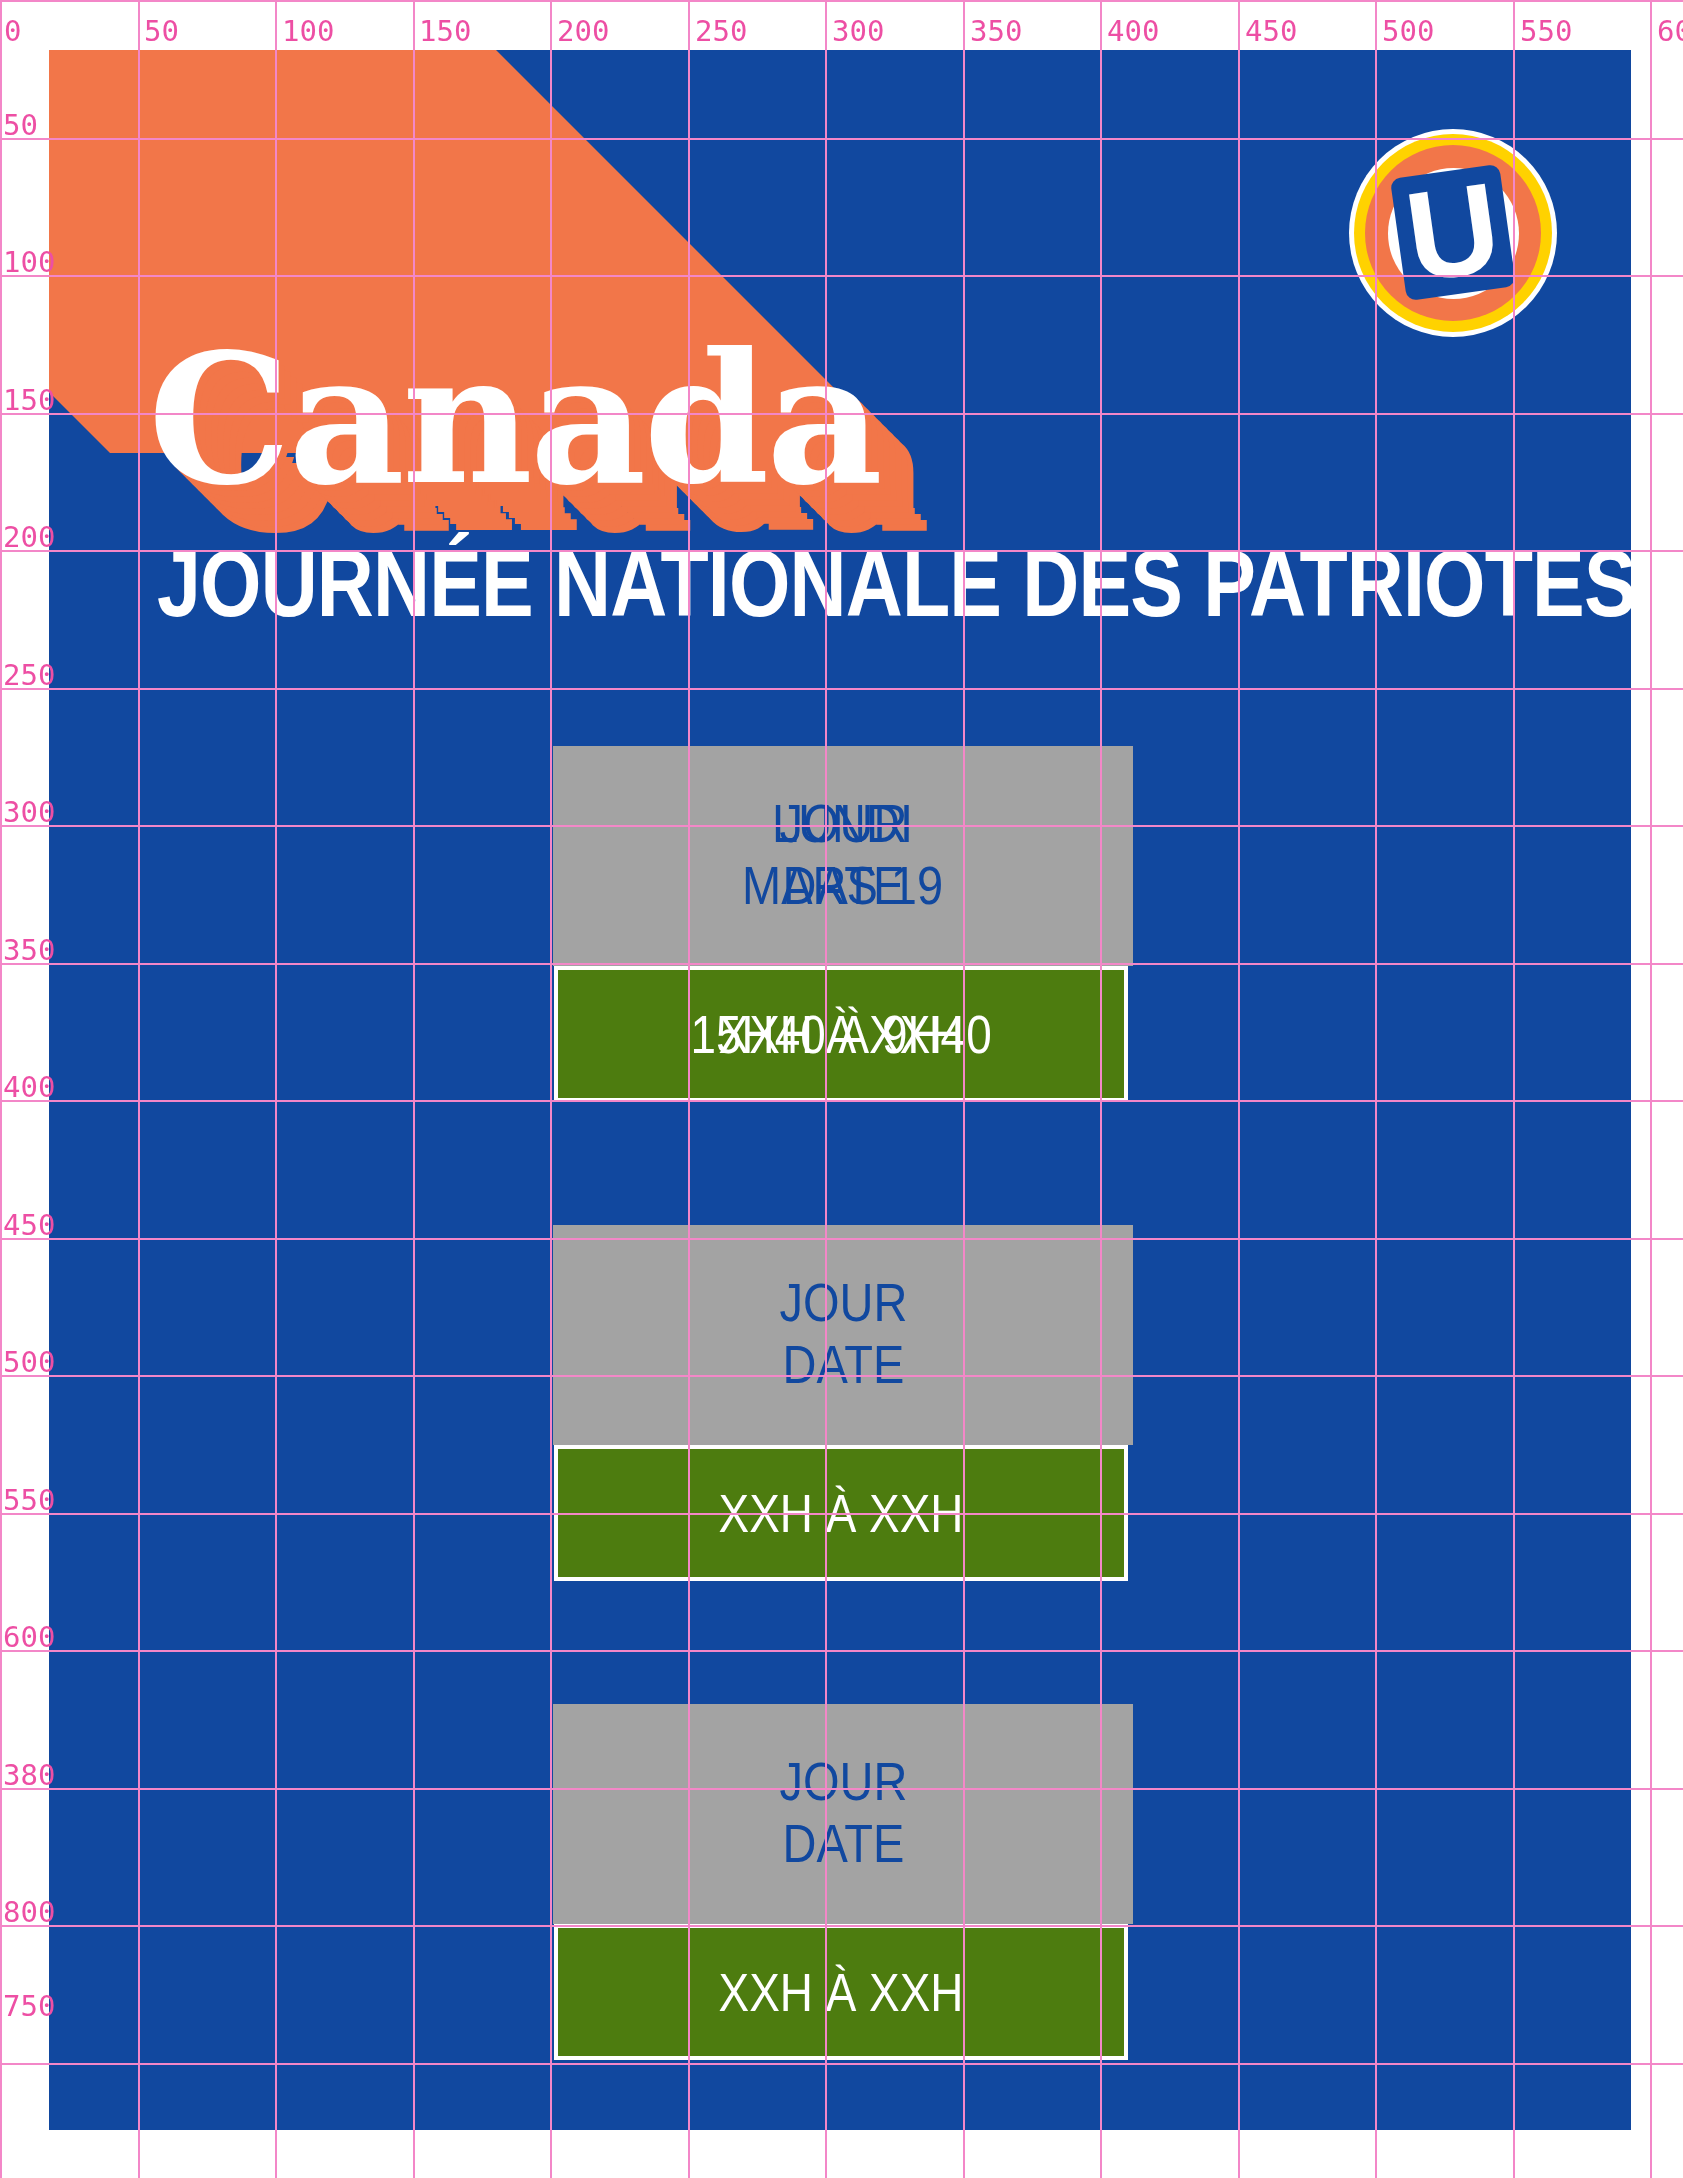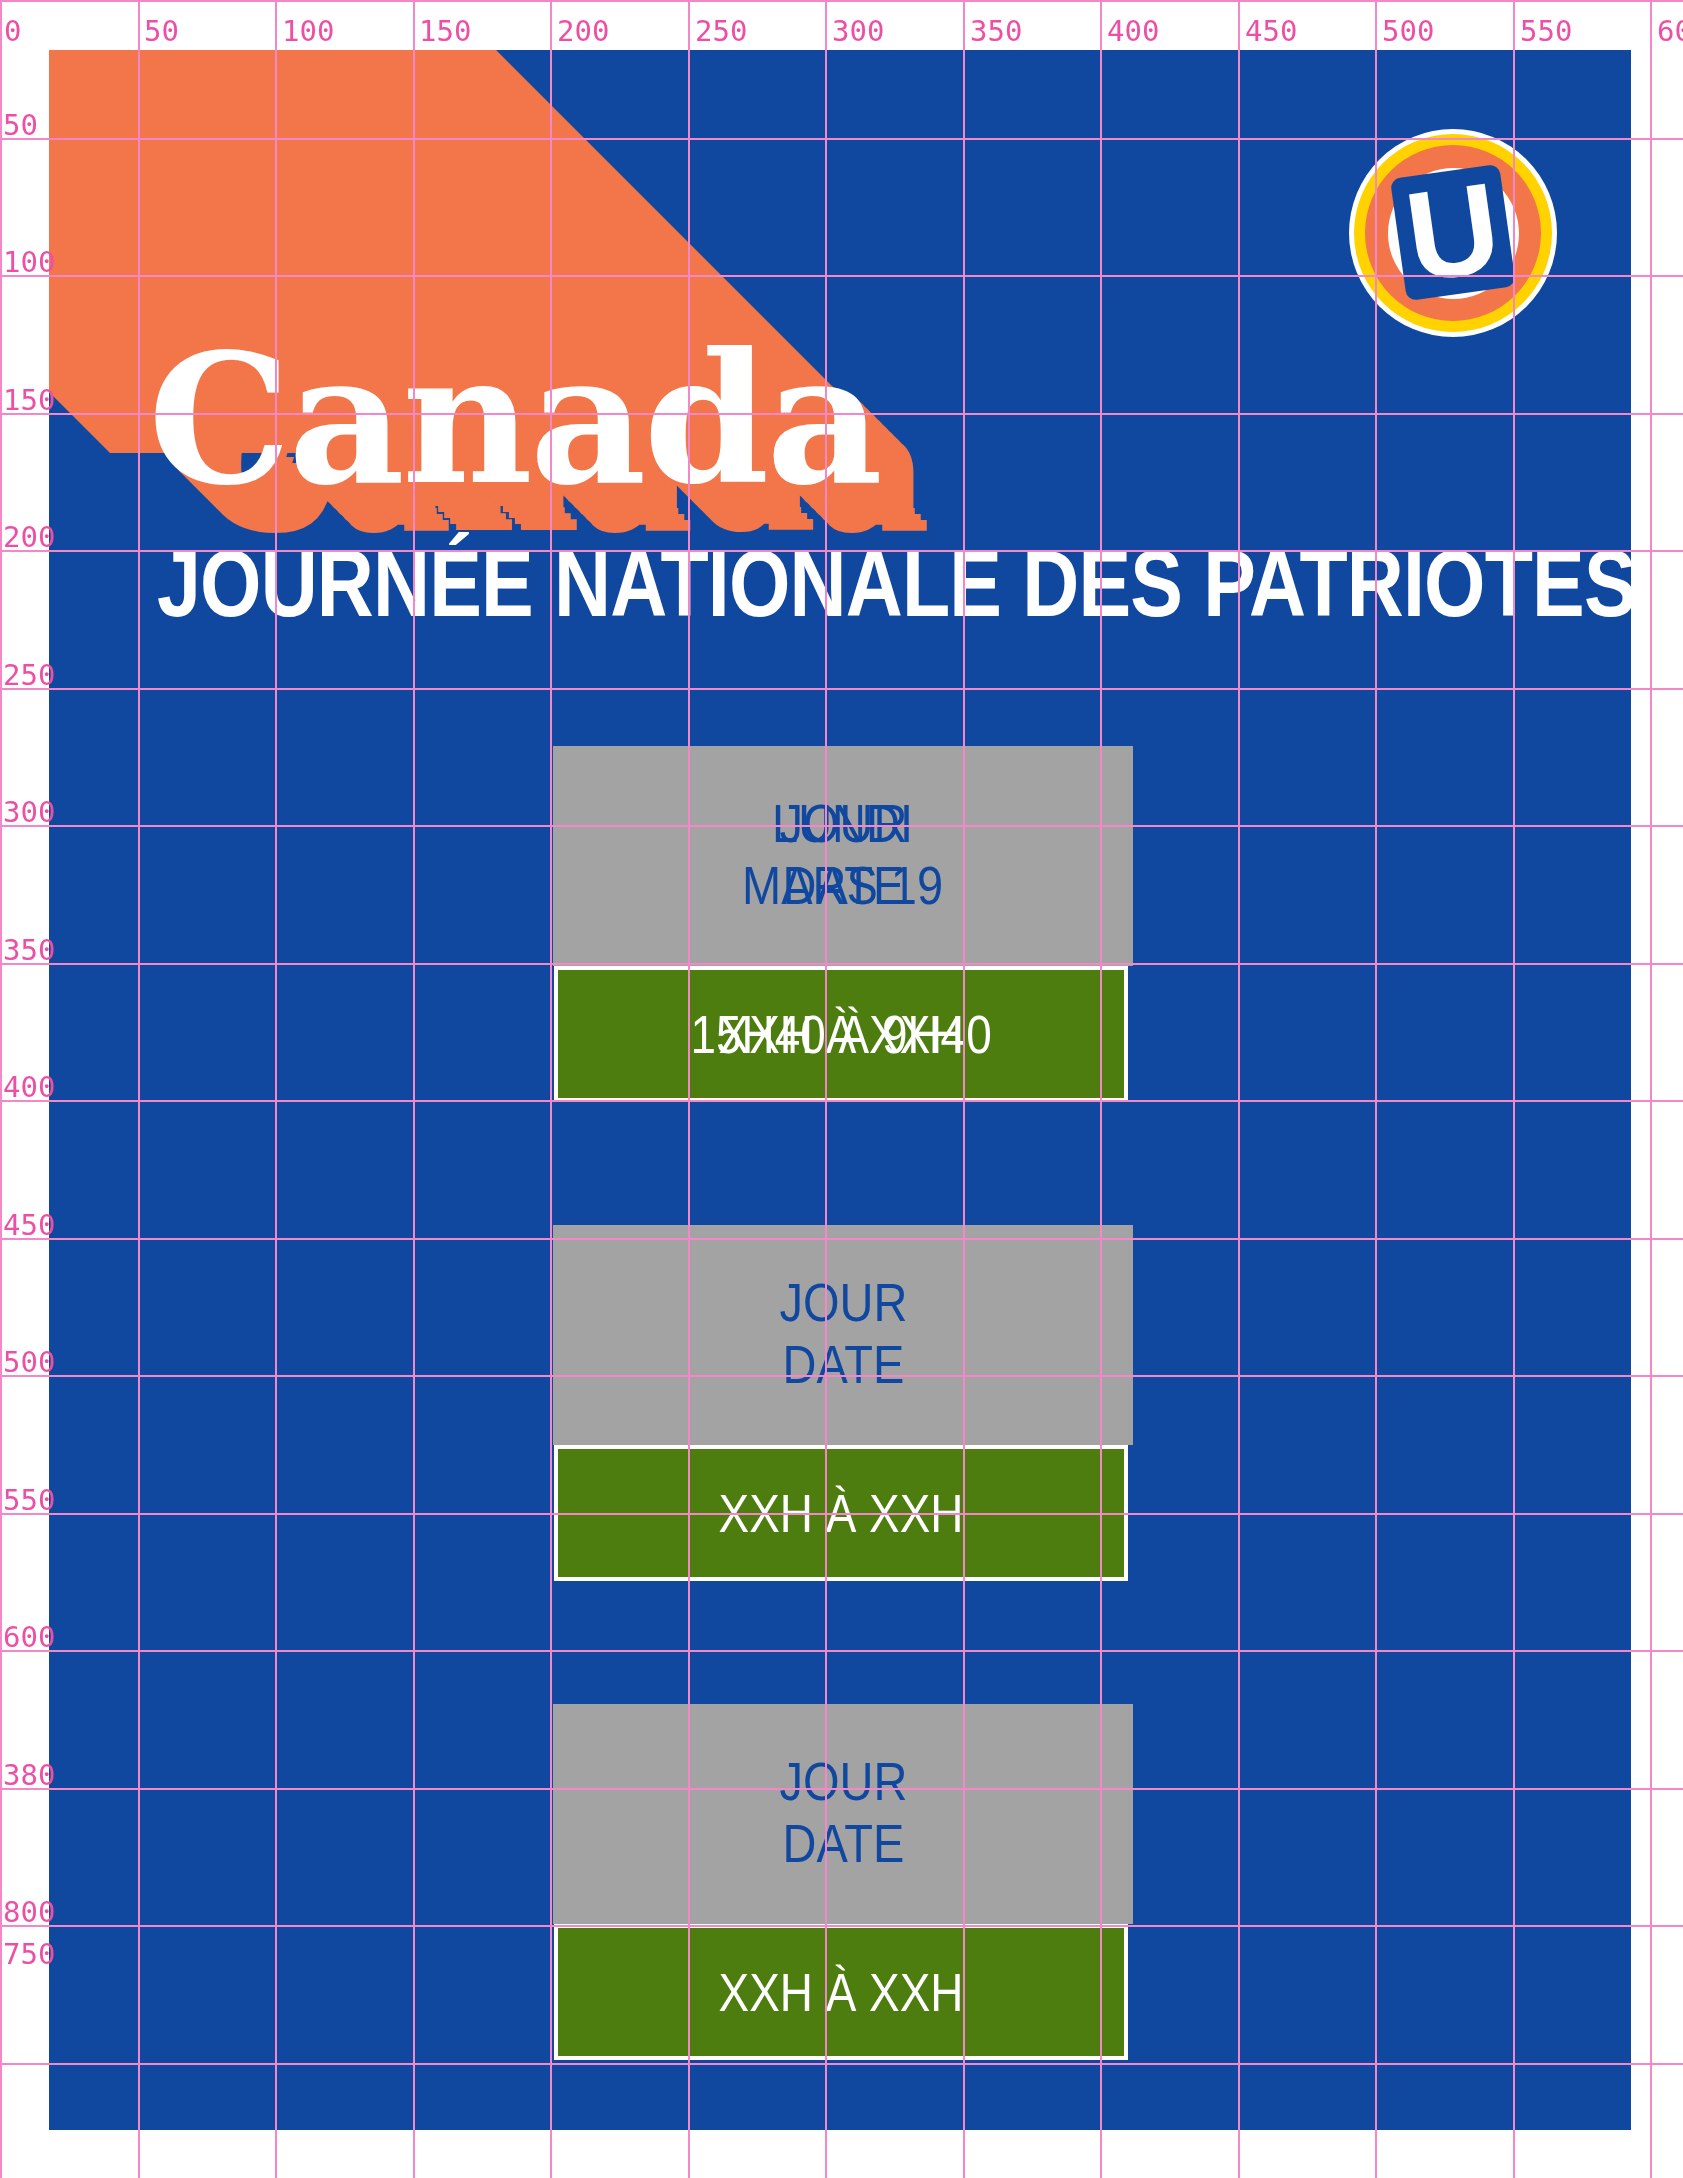--- a/index.html
+++ b/index.html
@@ -196,16 +196,16 @@
       <div class="gl-label" style="left: 3px; top: 1348px;">500</div>
       <div class="gl-h" style="top: 1513px;"></div>
       <div class="gl-label" style="left: 3px; top: 1486px;">550</div>
       <div class="gl-h" style="top: 1650px;"></div>
       <div class="gl-label" style="left: 3px; top: 1623px;">600</div>
       <div class="gl-h" style="top: 1788px;"></div>
       <div class="gl-label" style="left: 3px; top: 1761px;">380</div>
       <div class="gl-h" style="top: 1925px;"></div>
       <div class="gl-label" style="left: 3px; top: 1898px;">800</div>
       <div class="gl-h" style="top: 2063px;"></div>
-      <div class="gl-label" style="left: 3px; top: 1940px; text-align: center;">750</div>
+      <div class="gl-label" style="left: 3px; top: 1992px; text-align: center;">750</div>
     </div>
 </div>
 
 
 </body></html>

